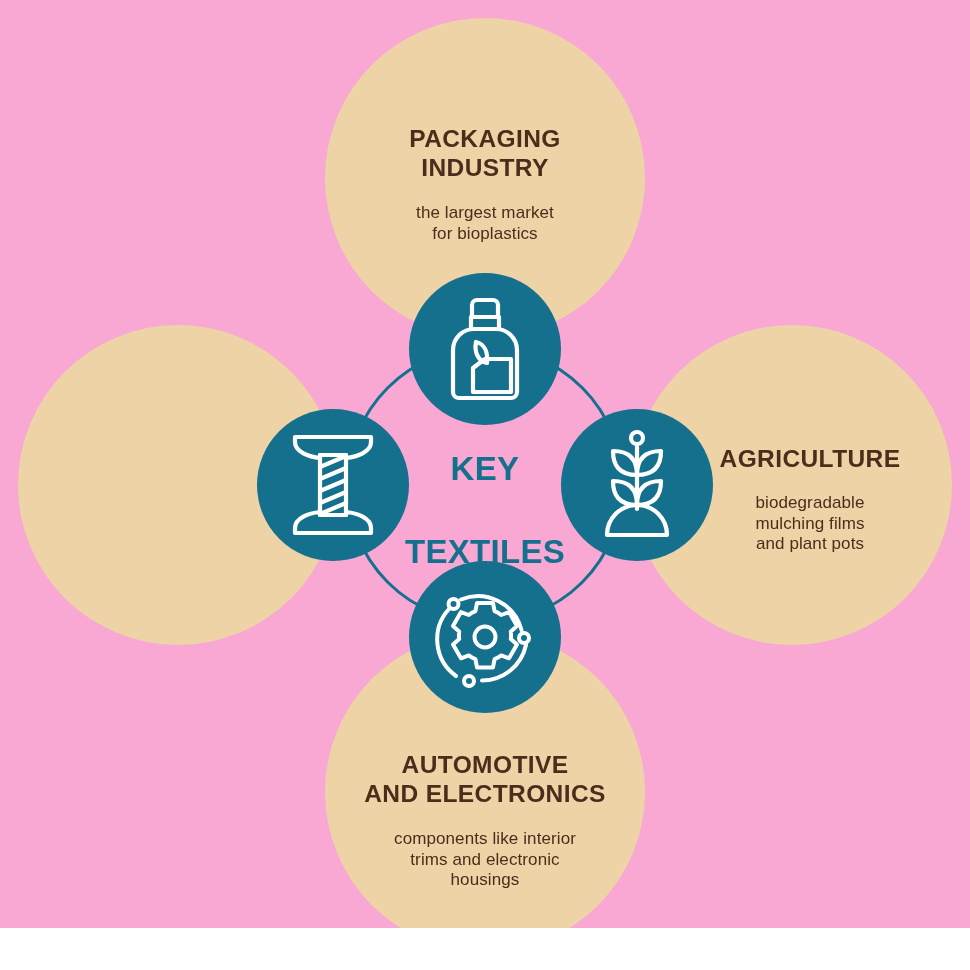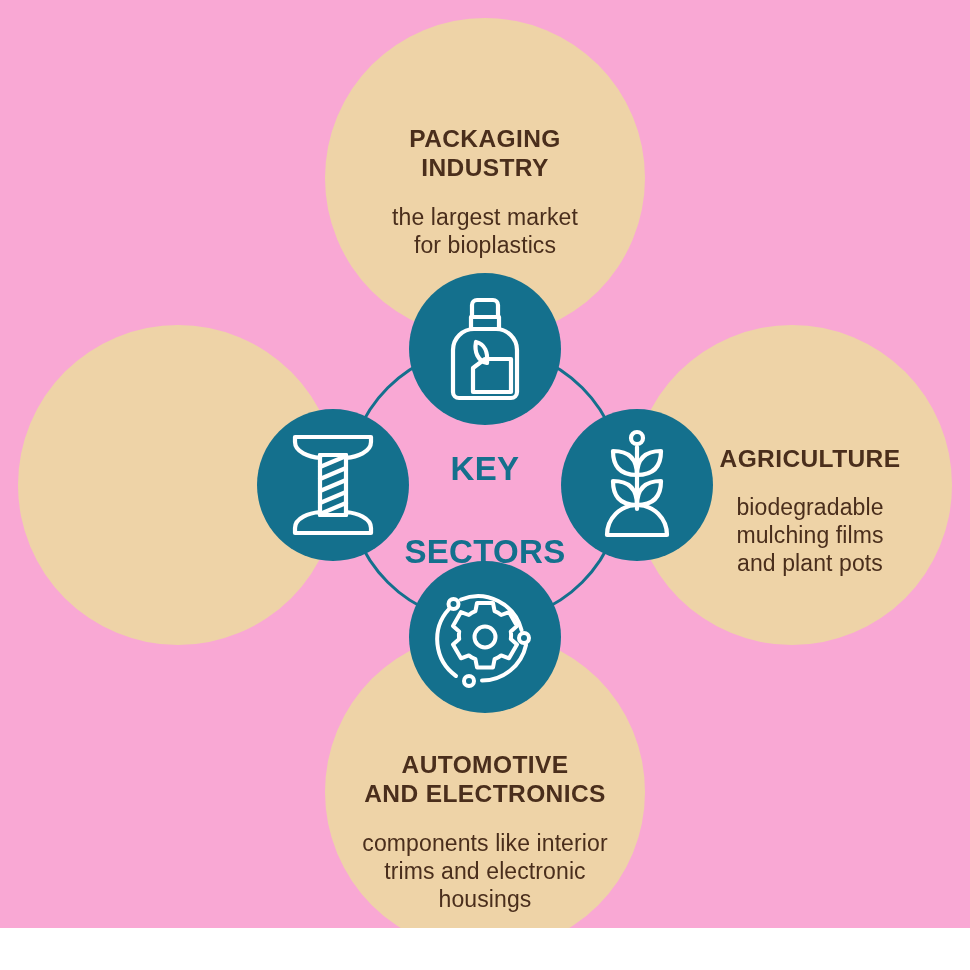--- a/index.html
+++ b/index.html
@@ -45,21 +45,21 @@
   }
   .petal-text .cap {
     display: block;
     font-size: 24.5px;
     font-weight: 700;
     letter-spacing: 0.4px;
     white-space: pre-line;
   }
   .petal-text .sub {
     display: block;
-    font-size: 23px;
+    font-size: 17px;
     font-weight: 400;
     white-space: pre-line;
   }
 
   .txt-top    { left: 325px; top: 104px;  width: 320px; }
   .txt-right  { left: 660px; top: 424px;  width: 300px; }
   .txt-bottom { left: 325px; top: 730px;  width: 320px; }
   .txt-left   { left: 20px;  top: 440px;  width: 300px; }
 
   
@@ -215,16 +215,16 @@
         <path d="M33 38 l26 -11"></path>
         <path d="M33 50 l26 -11"></path>
         <path d="M33 62 l26 -11"></path>
         <path d="M33 74 l26 -11"></path>
         <path d="M33 85 l26 -11"></path>
       </svg>
     </span>
   </div>
 
   <div class="center-label"><span>KEY</span>
-    <br><span>SECTORS</span>
+    <br><span>TEXTILES</span>
   </div>
 
 </div>
 
 </body></html>

